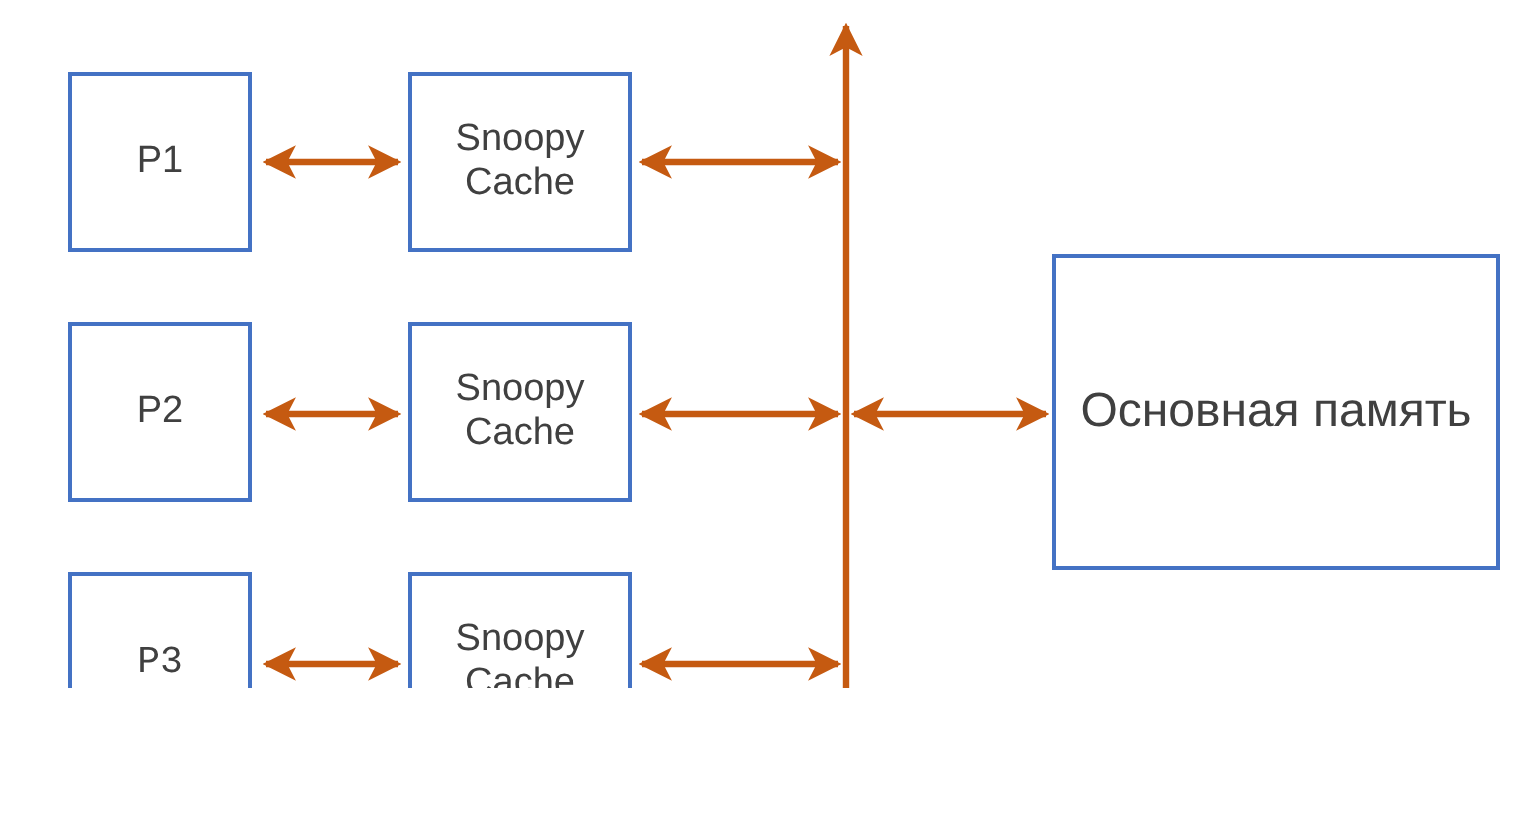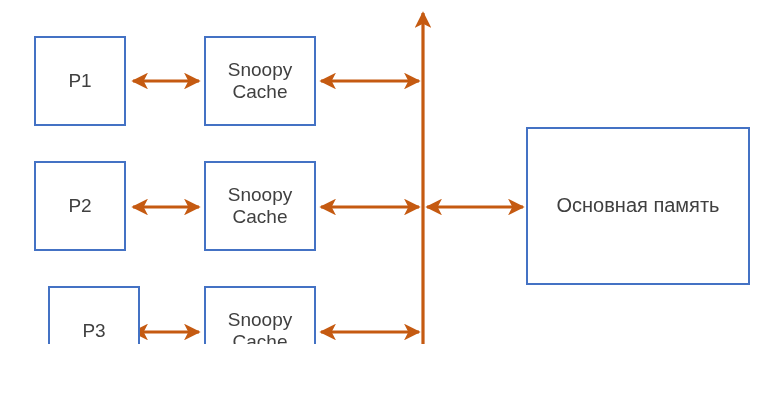--- a/index.html
+++ b/index.html
@@ -39,21 +39,21 @@
     white-space: pre-line;
     z-index: 3;
   }
   .proc-box {
     font-size: 19px;
   }
   .cache-box {
     font-size: 19px;
   }
   .memory-box {
-    font-size: 20px;
+    font-size: 24px;
   }
   .node-label {
     display: block;
   }
 </style>
 </head>
 <body>
 
 <div id="diagram-root">
 
@@ -82,21 +82,21 @@
   </svg>
 
   <div class="node-box proc-box" style="left:34px; top:36px; width:92px; height:90px;">
     <span class="node-label">P1</span>
   </div>
 
   <div class="node-box proc-box" style="left:34px; top:161px; width:92px; height:90px;text-align:right;">
     <span class="node-label">P2</span>
   </div>
 
-  <div class="node-box proc-box" style="left:48px; top:286px; width:92px; height:90px;">
+  <div class="node-box proc-box" style="left:34px; top:286px; width:92px; height:90px;font-family:Liberation Mono, monospace;">
     <span class="node-label">P3</span>
   </div>
 
   <div class="node-box cache-box" style="left:204px; top:36px; width:112px; height:90px;">
     <span class="node-label">Snoopy
 Cache</span>
   </div>
 
   <div class="node-box cache-box" style="left:204px; top:161px; width:112px; height:90px;">
     <span class="node-label">Snoopy

